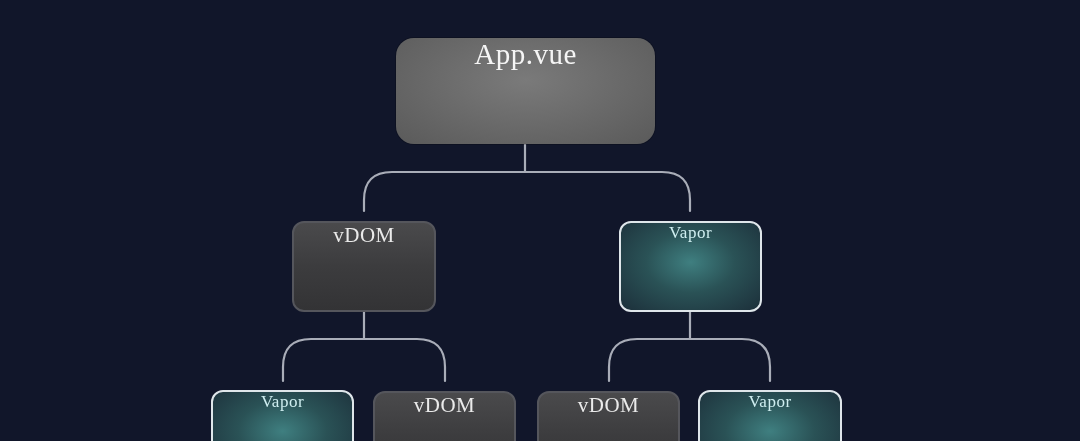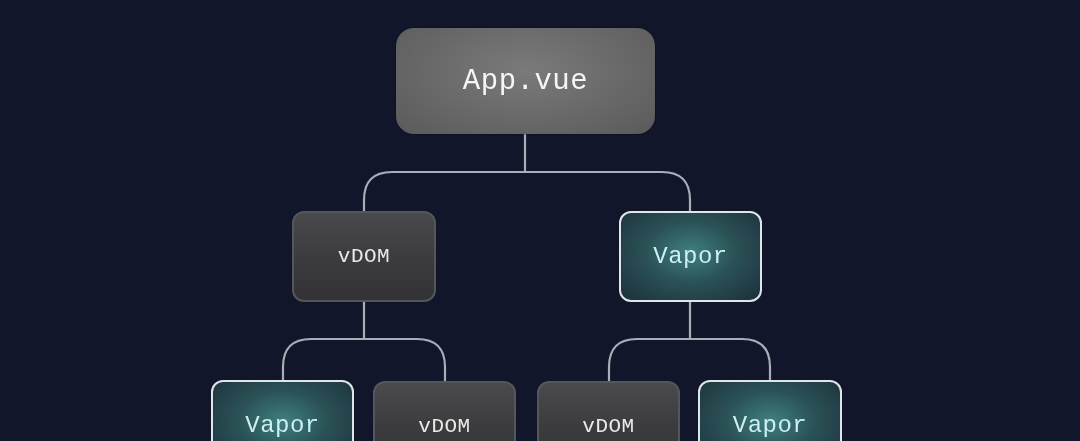--- a/index.html
+++ b/index.html
@@ -18,45 +18,46 @@
     }
     svg.connectors {
       position: absolute;
       left: 0; top: 0;
       width: 1080px; height: 441px;
     }
     .node {
       position: absolute;
       box-sizing: border-box;
       display: flex;
-      align-items: center;
+      align-items: flex-start;
       justify-content: center;
-      font-family: Liberation Mono, monospace;
+      font-family: Liberation Serif, serif;
       color: #f2f2f2;
       letter-spacing: 0.5px;
+      margin-top: 10px;
     }
     .node.root {
       border-radius: 18px;
       background: radial-gradient(ellipse at 50% 40%, #7a7a7a 0%, #6a6a6a 50%, #5a5a5a 100%);
       font-size: 29px;
       color: #f5f5f5;
       box-shadow: 0 0 0 1px rgba(0,0,0,0.2);
     }
     .node.vdom {
       border-radius: 12px;
       background: linear-gradient(180deg, #4a4a4c 0%, #3c3c3e 50%, #333335 100%);
       border: 2px solid #55565c;
       font-size: 21px;
       color: #eaeaea;
     }
     .node.vapor {
       border-radius: 12px;
       background: radial-gradient(ellipse at 50% 45%, #3f7f80 0%, #2a5256 45%, #1c2f3a 100%);
       border: 2.5px solid #dfe6ea;
-      font-size: 24px;
+      font-size: 17px;
       color: #cfeef0;
     }
   </style>
 </head>
 <body>
 
 <div class="canvas">
 
   <svg class="connectors" viewBox="0 0 1080 441">
     <g fill="none" stroke="#a9adb8" stroke-width="2.2" stroke-linecap="round">

